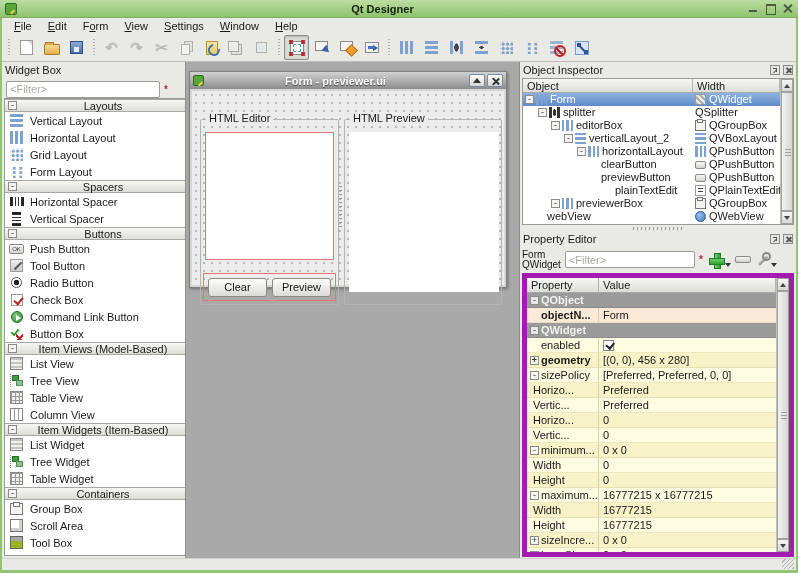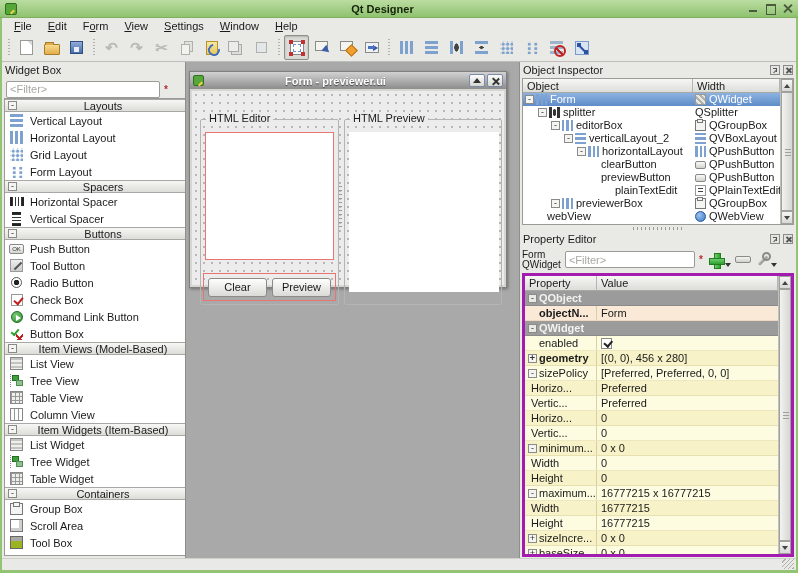--- a/index.html
+++ b/index.html
@@ -206,21 +206,21 @@
   .pe-sel { line-height:10px; font-size:10px; white-space:nowrap; }
   .pe-toolrow .filter { width:130px; }
   .pe-add { position:relative; width:18px; height:18px; }
   .pe-add::before { content:""; position:absolute; left:7px; top:2px; width:5px; height:14px; background:linear-gradient(90deg,#6fcf6f,#2f9f2f); border:1px solid #1f7f1f; }
   .pe-add::after { content:""; position:absolute; left:2px; top:7px; width:14px; height:5px; background:linear-gradient(#6fcf6f,#2f9f2f); border:1px solid #1f7f1f; }
   .pe-rem { width:16px; height:7px; background:linear-gradient(#f4f4f2,#d0d0cc); border:1px solid #8a8a86; border-radius:2px; }
   .pe-conf { position:relative; width:16px; height:16px; }
   .pe-conf::before { content:""; position:absolute; left:2px; top:7px; width:12px; height:3px; background:linear-gradient(#c8c8c4,#8a8a86); transform:rotate(-45deg); border-radius:2px; }
   .pe-conf::after { content:""; position:absolute; right:0; top:0; width:5px; height:5px; border:2px solid #8a8a86; border-radius:50%; }
   .ddarrow { align-self:flex-end; margin:0 0 2px -4px; border:3px solid transparent; border-top:4px solid #333; width:0; height:0; }
-  .pe-body { position:absolute; left:2px; right:2px; top:42px; bottom:1px; background:#fff; border:3px solid #a21caf; }
+  .pe-body { position:absolute; left:2px; right:2px; top:42px; bottom:1px; background:#fff; border:5px solid #a21caf; }
   .pe-inner { position:absolute; left:0; top:0; right:13px; bottom:0; overflow:hidden; }
   .pe-colhead { display:flex; height:15px; }
   .pe-colhead > div { background:linear-gradient(#f7f7f5,#dcdcd8); border-right:1px solid #b4b4b0; border-bottom:1px solid #a8a8a4; padding:0 4px; line-height:15px; }
   .pch-p { width:72px; } .pch-v { flex:1; }
   .perow { height:15px; display:flex; align-items:stretch; line-height:14px; }
   .pcell-n { width:72px; display:flex; align-items:center; gap:2px; padding-left:3px; border-right:1px solid #d8d0a4;
     overflow:hidden; white-space:nowrap; }
   .pcell-v { flex:1; padding-left:4px; display:flex; align-items:center; overflow:hidden; white-space:nowrap; }
   .perow .exp { width:9px; height:9px; font-size:9px; line-height:7px; flex:none; }
   .bg-y1 { background:#fdfbe0; border-bottom:1px solid #eee8c0; }

